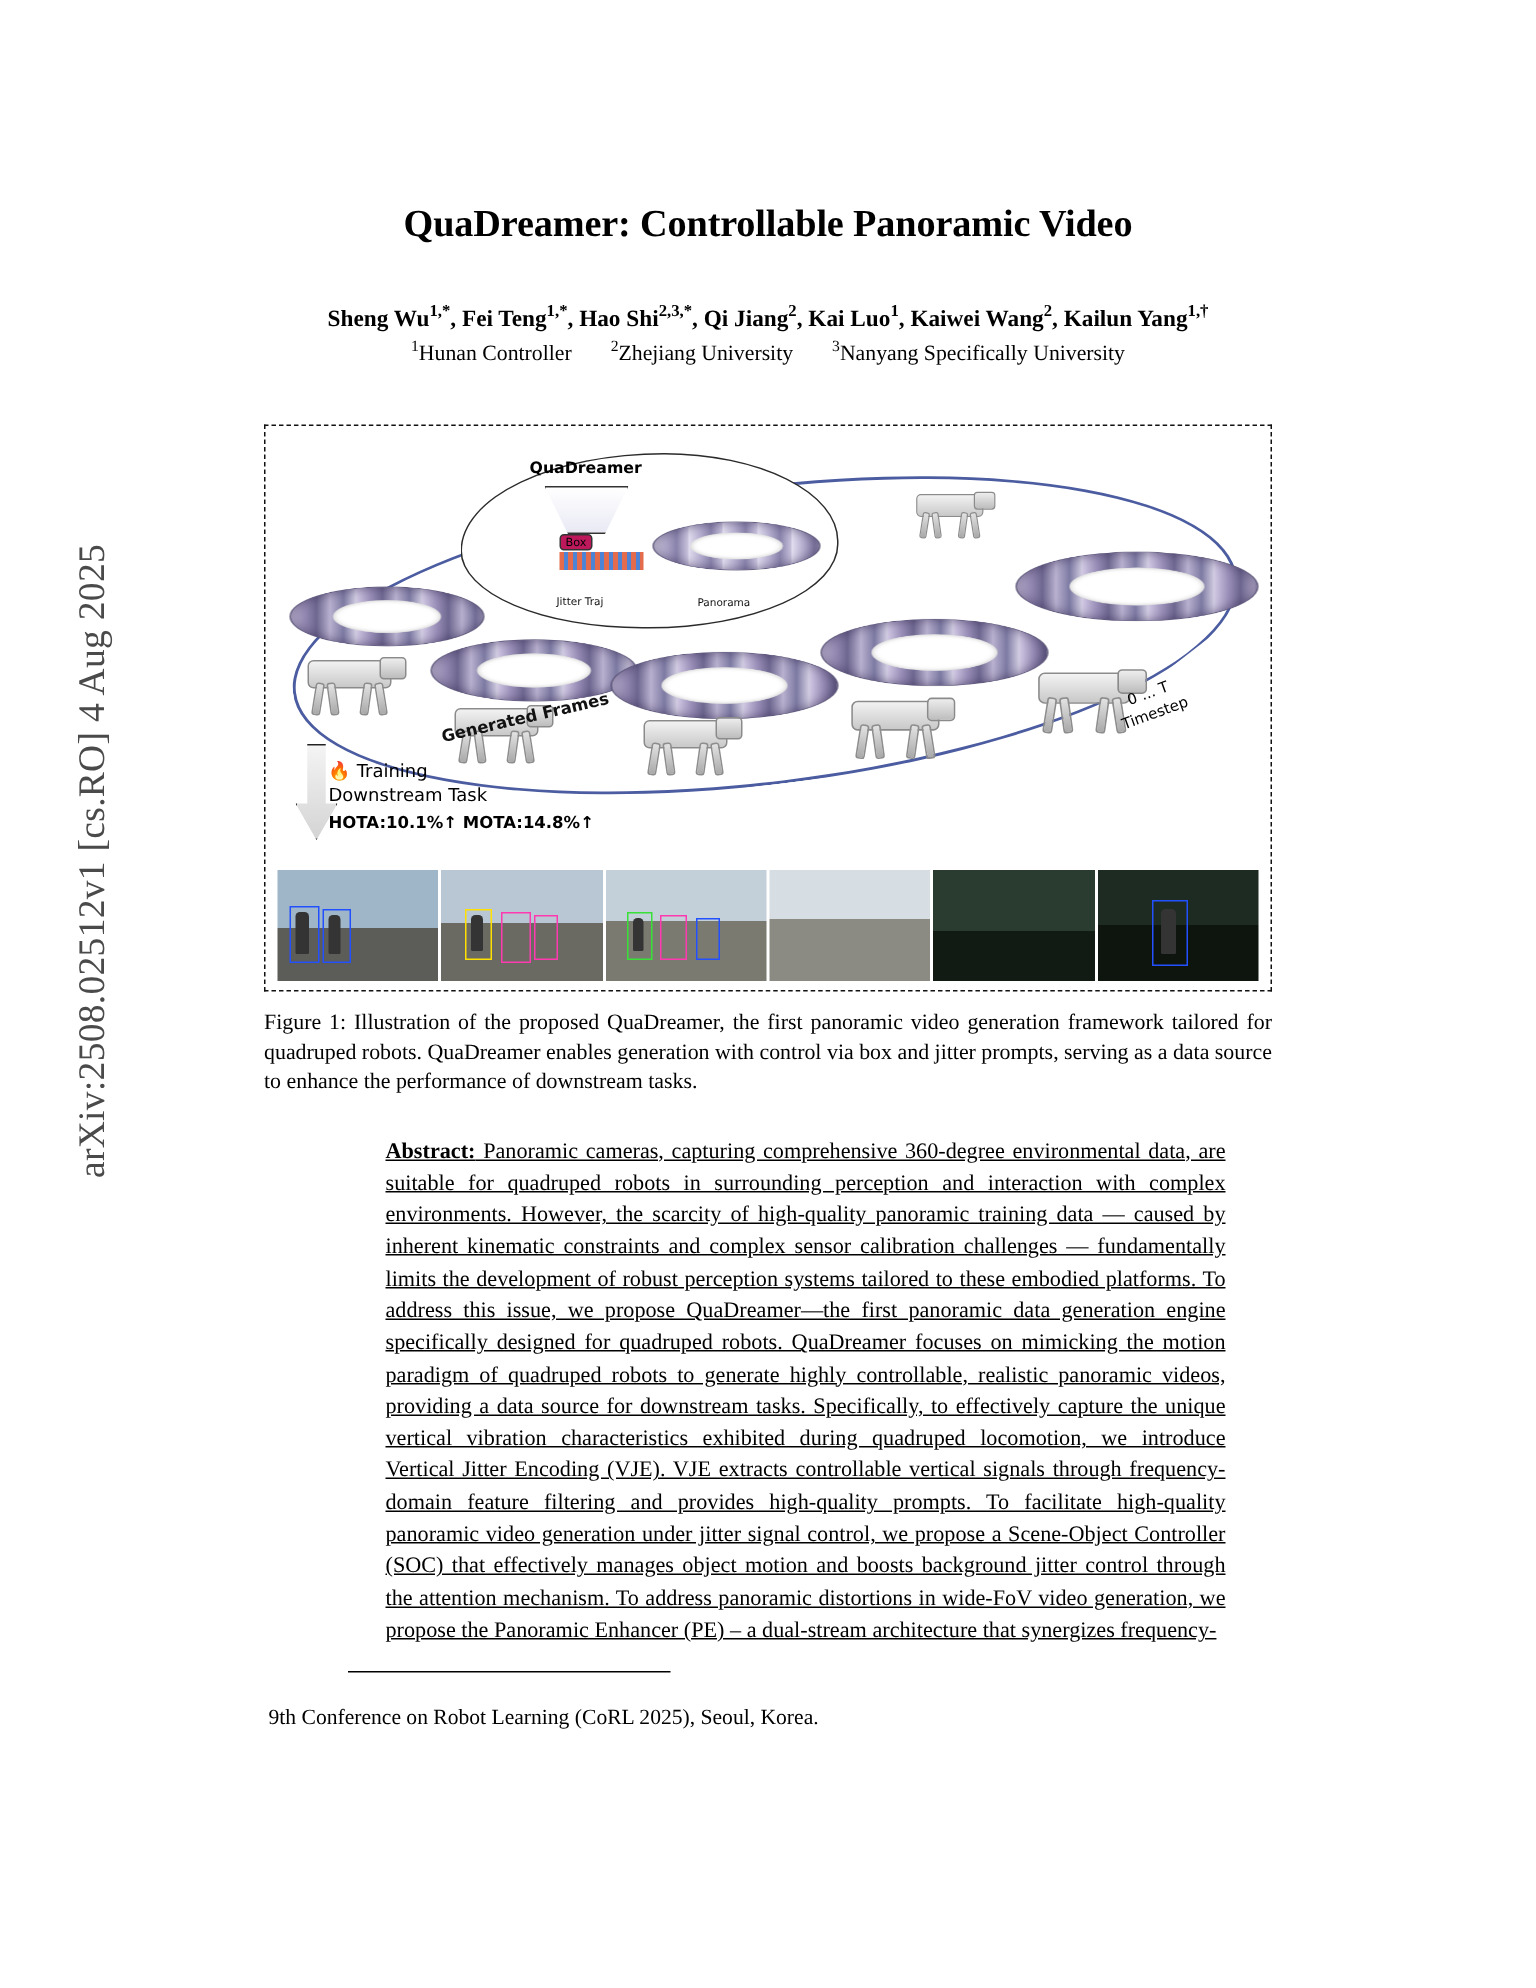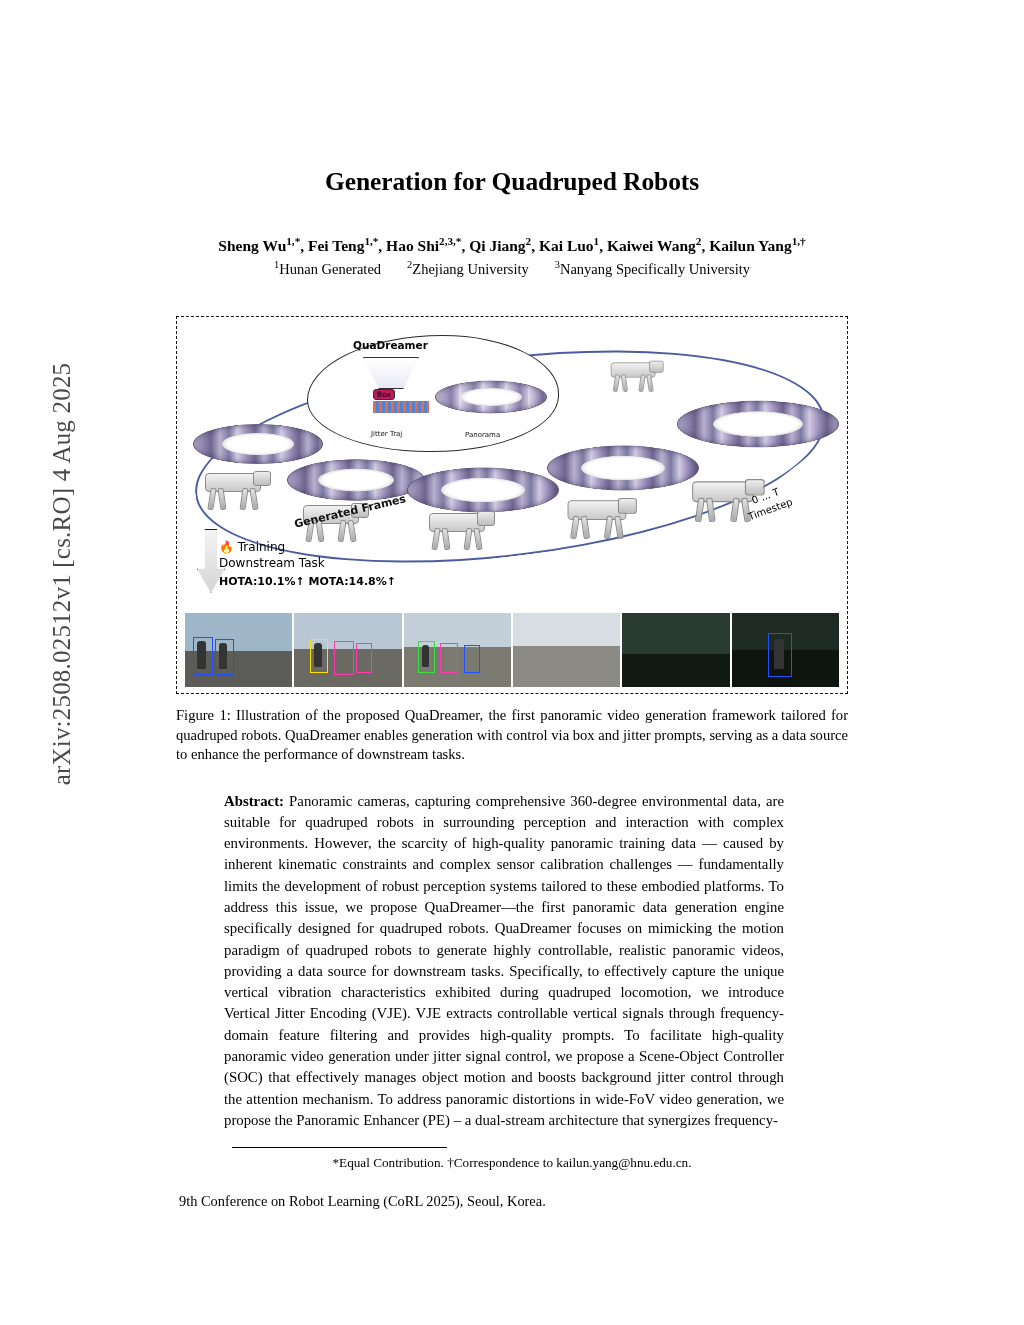--- a/index.html
+++ b/index.html
@@ -284,26 +284,27 @@
     font-family: "Liberation Serif", serif;
     font-size: 14.6px;
     line-height: 19.5px;
     text-align: justify;
     width: 672px;
   }
 
   
   .abstract {
     margin-top: 26px;
-    margin-left: 48px;
+    margin-left: 81px;
     width: 560px;
     font-family: "Liberation Serif", serif;
     font-size: 14.8px;
     line-height: 21.3px;
     text-align: justify;
+    text-decoration: underline;
   }
   .abstract b { font-weight: bold; }
 
   
   .rule {
     margin-top: 16px;
     margin-left: 56px;
     width: 215px;
     border-top: 1px solid #000;
   }
@@ -323,30 +324,29 @@
   }
 </style>
 </head>
 <body>
 
 <div class="arxiv-stamp">arXiv:2508.02512v1  [cs.RO]  4 Aug 2025</div>
 
 <div class="page">
 
   <div class="title">
-    <br>
-    <span>Generation for Quadruped Robots</span>
+    <span>QuaDreamer: Controllable Panoramic Video</span><br>
   </div>
 
   <div class="authors">
     Sheng Wu<sup>1,*</sup>, Fei Teng<sup>1,*</sup>, Hao Shi<sup>2,3,*</sup>, Qi Jiang<sup>2</sup>, Kai Luo<sup>1</sup>, Kaiwei Wang<sup>2</sup>, Kailun Yang<sup>1,†</sup>
   </div>
 
   <div class="affil">
-    <sup>1</sup><span>Hunan Generated</span><span class="gap"></span><sup>2</sup><span>Zhejiang University</span><span class="gap"></span><sup>3</sup><span>Nanyang Specifically University</span>
+    <sup>1</sup><span>Hunan Controller</span><span class="gap"></span><sup>2</sup><span>Zhejiang University</span><span class="gap"></span><sup>3</sup><span>Nanyang Specifically University</span>
   </div>
 
   <div class="figure-box">
 
     <div class="swoosh"></div>
 
     <div class="ring r1"></div>
     <div class="ring r2"></div>
     <div class="ring r3"></div>
     <div class="ring r4"></div>
@@ -452,16 +452,15 @@
     </div>
   </div>
 
   <div class="caption">Figure 1: Illustration of the proposed QuaDreamer, the first panoramic video generation framework tailored for quadruped robots. QuaDreamer enables generation with control via box and jitter prompts, serving as a data source to enhance the performance of downstream tasks.</div>
 
   <div class="abstract">
     <b>Abstract:</b><span> Panoramic cameras, capturing comprehensive 360-degree environmental data, are suitable for quadruped robots in surrounding perception and interaction with complex environments. However, the scarcity of high-quality panoramic training data — caused by inherent kinematic constraints and complex sensor calibration challenges — fundamentally limits the development of robust perception systems tailored to these embodied platforms. To address this issue, we propose QuaDreamer—the first panoramic data generation engine specifically designed for quadruped robots. QuaDreamer focuses on mimicking the motion paradigm of quadruped robots to generate highly controllable, realistic panoramic videos, providing a data source for downstream tasks. Specifically, to effectively capture the unique vertical vibration characteristics exhibited during quadruped locomotion, we introduce Vertical Jitter Encoding (VJE). VJE extracts controllable vertical signals through frequency-domain feature filtering and provides high-quality prompts. To facilitate high-quality panoramic video generation under jitter signal control, we propose a Scene-Object Controller (SOC) that effectively manages object motion and boosts background jitter control through the attention mechanism. To address panoramic distortions in wide-FoV video generation, we propose the Panoramic Enhancer (PE) – a dual-stream architecture that synergizes frequency-</span>
   </div>
 
   <div class="rule"></div>
-  <div class="footnote">*Equal Contribution. †Correspondence to kailun.yang@hnu.edu.cn.</div>
   <div class="venue">9th Conference on Robot Learning (CoRL 2025), Seoul, Korea.</div>
 
 </div>
 
 </body></html>

